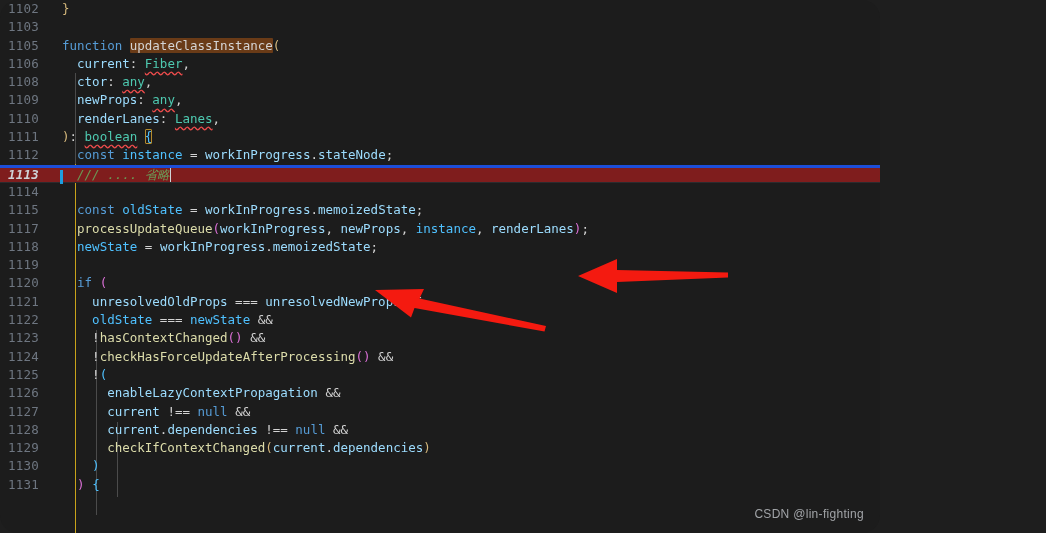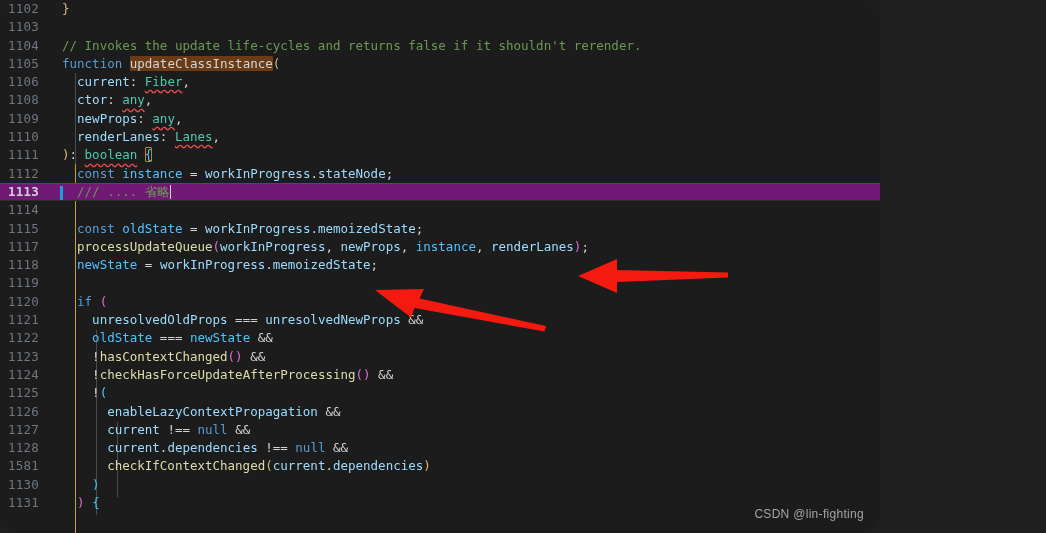--- a/index.html
+++ b/index.html
@@ -27,25 +27,26 @@
   }
 
   .row {
     position: relative;
     height: 18.3px;
     white-space: pre;
     display: flex;
     align-items: center;
   }
   .row.active {
-    background: #701a75;
-    border-top: 1px solid #1d4ed8;
+    background: #7f1d1d;
+    border-top: 3px solid #1d4ed8;
     border-bottom: 1px solid #2b2b2e;
     height: 18.3px;
     box-sizing: border-box;
+    font-style: italic;
   }
 
   .ln {
     width: 48px;
     min-width: 48px;
     text-align: right;
     color: #6e7681;
     padding-right: 9px;
     box-sizing: border-box;
     user-select: none;
@@ -165,24 +166,20 @@
     <div class="row">
       <span class="ln">1102</span>
       <span class="code"><span class="brace">}</span></span>
     </div>
 
     <div class="row">
       <span class="ln">1103</span>
       <span class="code"></span>
     </div>
 
-    <div class="row">
-      <span class="ln">1104</span>
-      <span class="code"><span class="cmt">// Invokes the update life-cycles and returns false if it shouldn't rerender.</span></span>
-    </div>
 
     <div class="row">
       <span class="ln">1105</span>
       <span class="code"><span class="kw">function</span> <span class="sel">updateClassInstance</span><span class="brace">(</span></span>
     </div>
 
     <div class="row">
       <span class="ln">1106</span>
       <span class="code">  <span class="var">current</span><span class="op">:</span> <span class="type squig">Fiber</span><span class="op">,</span></span>
     </div>
@@ -284,21 +281,21 @@
       <span class="ln">1127</span>
       <span class="code">      <span class="var">current</span> <span class="op">!==</span> <span class="nullkw">null</span> <span class="op">&amp;&amp;</span></span>
     </div>
 
     <div class="row">
       <span class="ln">1128</span>
       <span class="code">      <span class="var">current</span><span class="op">.</span><span class="var">dependencies</span> <span class="op">!==</span> <span class="nullkw">null</span> <span class="op">&amp;&amp;</span></span>
     </div>
 
     <div class="row">
-      <span class="ln">1581</span>
+      <span class="ln">1129</span>
       <span class="code">      <span class="fn">checkIfContextChanged</span><span class="brace">(</span><span class="var">current</span><span class="op">.</span><span class="var">dependencies</span><span class="brace">)</span></span>
     </div>
 
     <div class="row">
       <span class="ln">1130</span>
       <span class="code">    <span class="cyan">)</span></span>
     </div>
 
     <div class="row">
       <span class="ln">1131</span>

